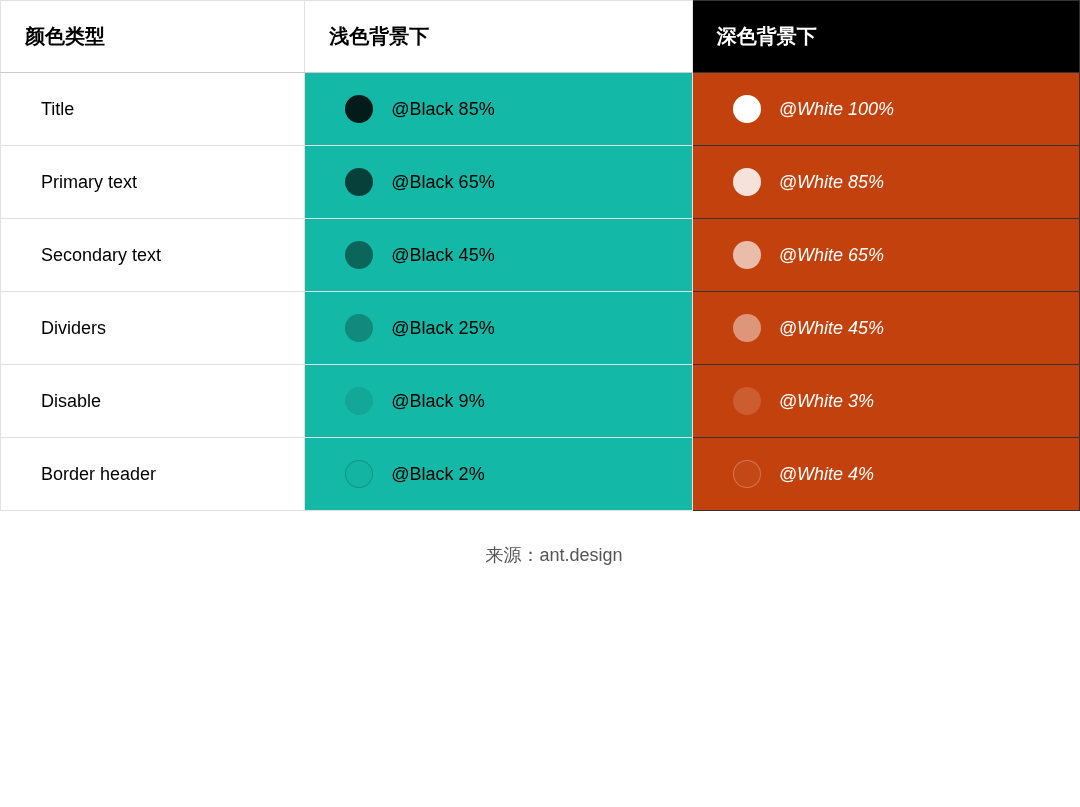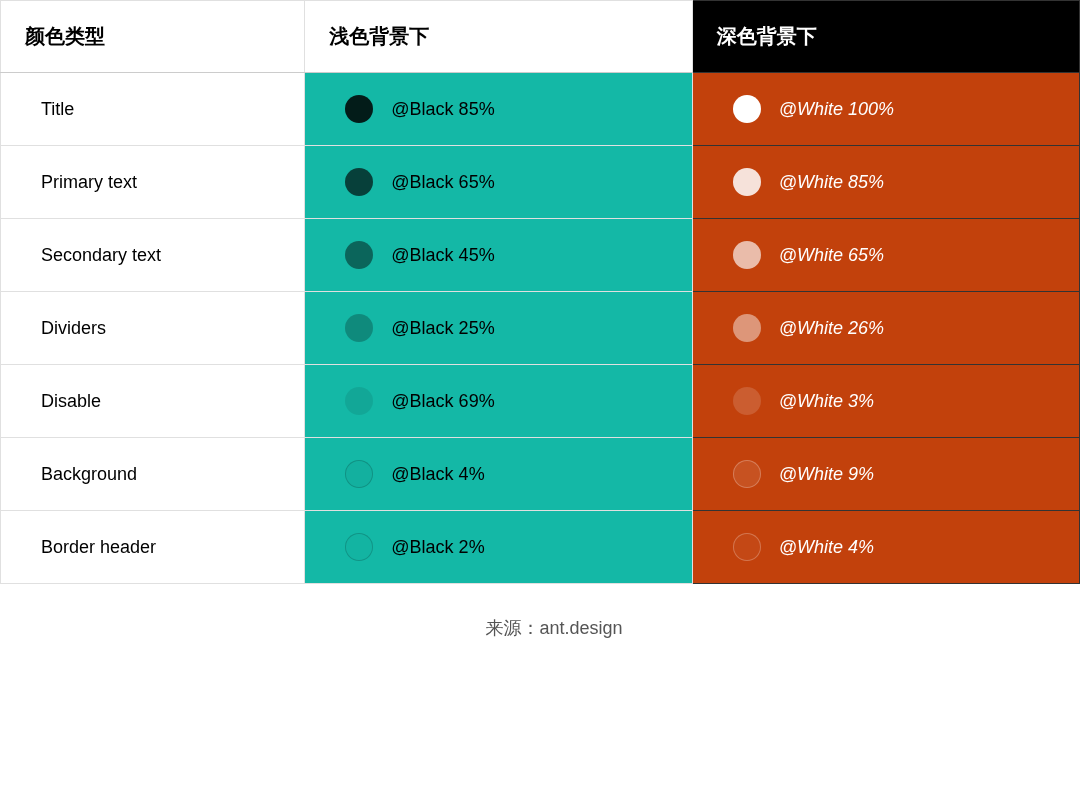--- a/index.html
+++ b/index.html
@@ -175,51 +175,36 @@
           <td class="type-col">Dividers</td>
           <td class="light-col">
             <div class="color-cell">
               <span class="color-dot" style="background: rgba(0, 0, 0, 0.25);"></span>
               <span class="color-label">@Black 25%</span>
             </div>
           </td>
           <td class="dark-col">
             <div class="color-cell">
               <span class="color-dot" style="background: rgba(255, 255, 255, 0.45);"></span>
-              <span class="color-label">@White 26%</span>
+              <span class="color-label">@White 45%</span>
             </div>
           </td>
         </tr>
         <tr class="data-row">
           <td class="type-col">Disable</td>
           <td class="light-col">
             <div class="color-cell">
               <span class="color-dot" style="background: rgba(0, 0, 0, 0.09);"></span>
-              <span class="color-label">@Black 69%</span>
+              <span class="color-label">@Black 9%</span>
             </div>
           </td>
           <td class="dark-col">
             <div class="color-cell">
               <span class="color-dot" style="background: rgba(255, 255, 255, 0.15);"></span>
               <span class="color-label">@White 3%</span>
-            </div>
-          </td>
-        </tr>
-        <tr class="data-row">
-          <td class="type-col">Background</td>
-          <td class="light-col">
-            <div class="color-cell">
-              <span class="color-dot" style="background: rgba(0, 0, 0, 0.04); border: 1.5px solid rgba(0, 0, 0, 0.18);"></span>
-              <span class="color-label">@Black 4%</span>
-            </div>
-          </td>
-          <td class="dark-col">
-            <div class="color-cell">
-              <span class="color-dot" style="background: rgba(255, 255, 255, 0.09); border: 1.5px solid rgba(255, 255, 255, 0.25);"></span>
-              <span class="color-label">@White 9%</span>
             </div>
           </td>
         </tr>
         <tr class="data-row">
           <td class="type-col">Border header</td>
           <td class="light-col">
             <div class="color-cell">
               <span class="color-dot" style="background: rgba(0, 0, 0, 0.02); border: 1.5px solid rgba(0, 0, 0, 0.18);"></span>
               <span class="color-label">@Black 2%</span>
             </div>

